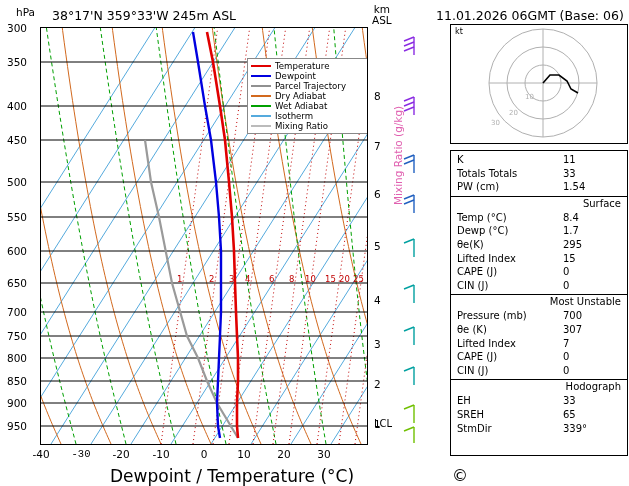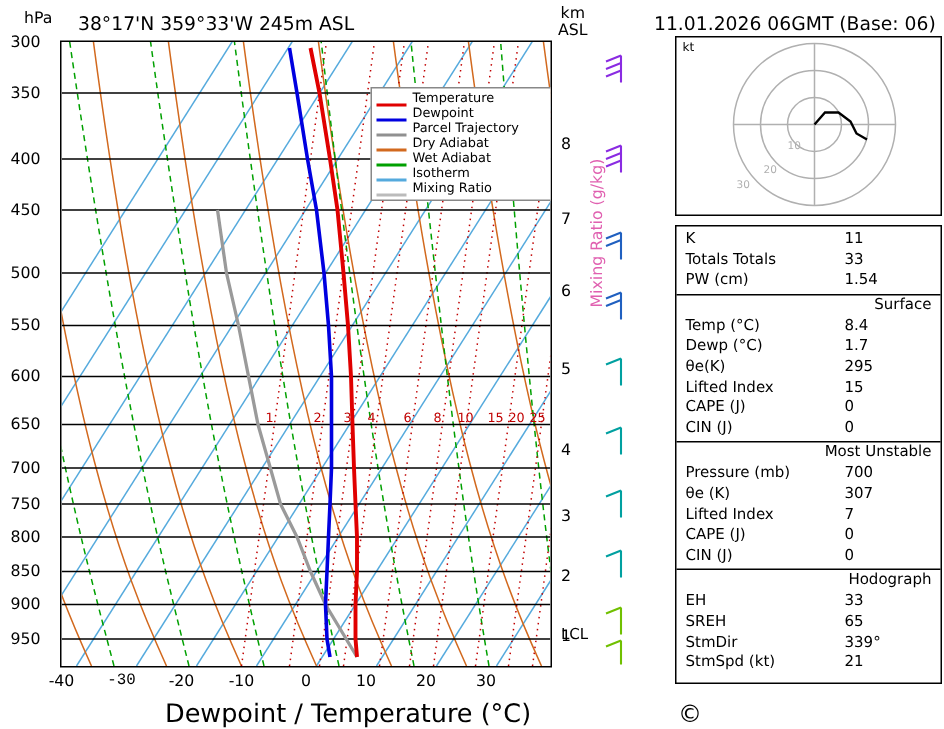--- a/index.html
+++ b/index.html
@@ -21,21 +21,21 @@
   .xtick{position:absolute;font-size:10.5px;color:#000;text-align:center;width:30px;}
   .xaxis-title{position:absolute;left:110px;top:466px;font-size:17px;color:#000;}
   .kmtick{position:absolute;font-size:10.5px;color:#000;}
 
   .mixlabel{position:absolute;font-size:8.5px;color:#c00000;}
   .mixratio-axis{position:absolute;left:392px;top:205px;font-size:10.5px;color:#e060b0;transform:rotate(-90deg);transform-origin:left top;white-space:nowrap;}
   .lcl-label{position:absolute;left:374px;top:418px;font-size:10px;color:#000;}
 
   
   #legend{position:absolute;left:206px;top:30px;width:116px;background:#fff;border:1px solid #888;padding:2px 3px;font-size:8.6px;line-height:10.2px;}
-  #legend .row{display:flex;align-items:flex-end;height:10px;}
+  #legend .row{display:flex;align-items:center;height:10px;}
   #legend .sw{width:20px;height:0;border-top-width:2px;border-top-style:solid;margin-right:4px;}
   #legend .lbl{color:#000;white-space:nowrap;}
 
   
   #right{left:432px;top:0;width:197px;height:486px;}
   .obs-title{position:absolute;left:436px;top:8px;font-size:12.5px;color:#000;white-space:nowrap;}
 
   #hodobox{position:absolute;left:450px;top:24px;width:176px;height:118px;border:1px solid #000;background:#fff;}
   .kt-label{position:absolute;left:4px;top:2px;font-size:8px;color:#000;}
 
@@ -354,20 +354,16 @@
       <span class="v">33</span>
     </div>
     <div class="trow">
       <span class="k">SREH</span>
       <span class="v">65</span>
     </div>
     <div class="trow">
       <span class="k">StmDir</span>
       <span class="v">339°</span>
     </div>
-    <div class="trow">
-      <span class="k">StmSpd (kt)</span>
-      <span class="v">21</span>
-    </div>
   </div>
 
   <div class="credit">© weatheronline.co.uk</div>
 </div>
 
 </body></html>

